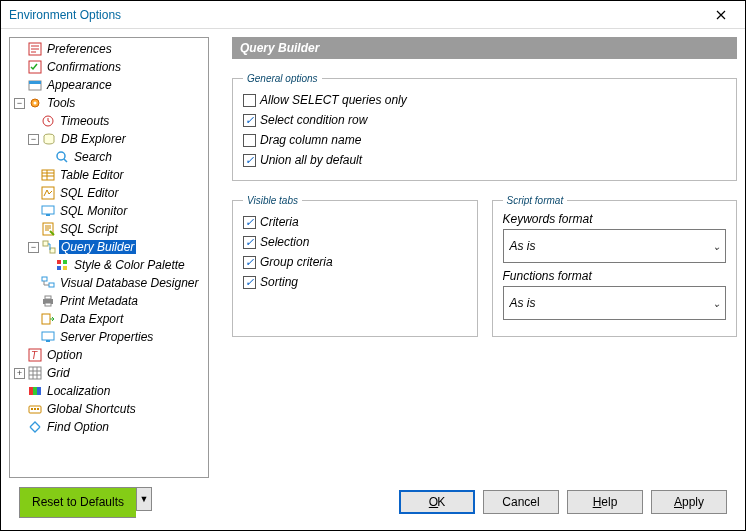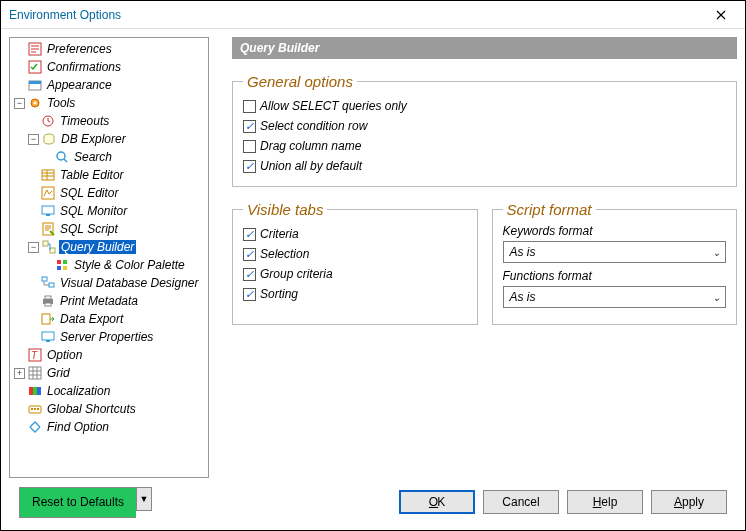--- a/index.html
+++ b/index.html
@@ -13,35 +13,35 @@
   .tree-node { display: flex; align-items: center; height: 18px; white-space: nowrap; cursor: default; }
   .tree-toggle { width: 11px; height: 11px; border: 1px solid #888; display: inline-flex; align-items: center; justify-content: center; font-size: 9px; line-height: 9px; margin-right: 2px; background:#fff; color:#444; cursor:pointer;}
   .tree-toggle.empty { border: none; }
   .tree-icon { width: 16px; height: 16px; display: inline-flex; align-items: center; justify-content: center; margin-right: 2px; flex-shrink:0;}
   .tree-label { padding: 0 2px; }
   .tree-node.selected .tree-label { background: #0a63c7; color: #fff; }
   .content-panel { flex: 1; display: flex; flex-direction: column; }
   .section-header { background: #9b9b9b; color: #fff; font-size: 12px; font-weight: bold; padding: 4px 8px; }
   .content-body { padding: 10px 0 0 0; font-size: 12px; }
   fieldset { border: 1px solid #bbb; margin: 4px 0 10px 0; padding: 6px 10px 10px 10px; }
-  legend { font-size: 15px; padding: 0 4px; color:#a16207;}
+  legend { font-size: 10px; padding: 0 4px; color:#0c4a6e;}
   .chk-row { display: flex; align-items: center; height: 20px; gap: 4px; }
   .chk { width: 13px; height: 13px; border: 1px solid #555; display:inline-flex; align-items:center; justify-content:center; background:#fff;}
   .chk.checked::after { content: "✓"; font-size: 11px; color: #0a63c7; line-height:11px;}
   .two-col { display: flex; gap: 14px; }
   .col { flex: 1; }
   .field-label { margin-bottom: 3px; display:block;}
-  .dropdown { display:flex; align-items:center; justify-content:space-between; border:1px solid #7a7a7a; height:22px; padding:0 4px 0 6px; background:#fff; margin-bottom:6px;}
+  .dropdown { display:flex; align-items:center; justify-content:space-between; border:1px solid #7a7a7a; height:34px; padding:0 4px 0 6px; background:#fff; margin-bottom:6px;}
   .dropdown .arrow { font-size: 10px; color:#333; }
   .footer { height: 44px; border-top: 0; display:flex; align-items:center; padding: 0 18px 12px 18px; gap: 8px;}
   .footer .spacer { flex:1; }
   .btn { height: 24px; min-width: 76px; border: 1px solid #888; background: #e6e6e6; font-size: 12px; display:inline-flex; align-items:center; justify-content:center; cursor:pointer; padding:0 10px;}
   .btn.default { border: 2px solid #0a63c7; }
   .split-btn { display:flex; }
-  .split-btn .main { border:1px solid #888; border-right:none; height:31px; padding:0 12px; display:inline-flex; align-items:center; background:#22c55e; font-size:12px;}
+  .split-btn .main { border:1px solid #888; border-right:none; height:31px; padding:0 12px; display:inline-flex; align-items:center; background:#84cc16; font-size:12px;}
   .split-btn .drop { border:1px solid #888; width:16px; height:24px; display:inline-flex; align-items:center; justify-content:center; background:#e6e6e6; font-size:9px;}
   u.ak { text-decoration: underline; }
   svg { display:block; }
 </style>
 </head>
 <body>
 
 <div class="window">
   <div class="titlebar">
     <span class="titlebar-title">Environment Options</span>

